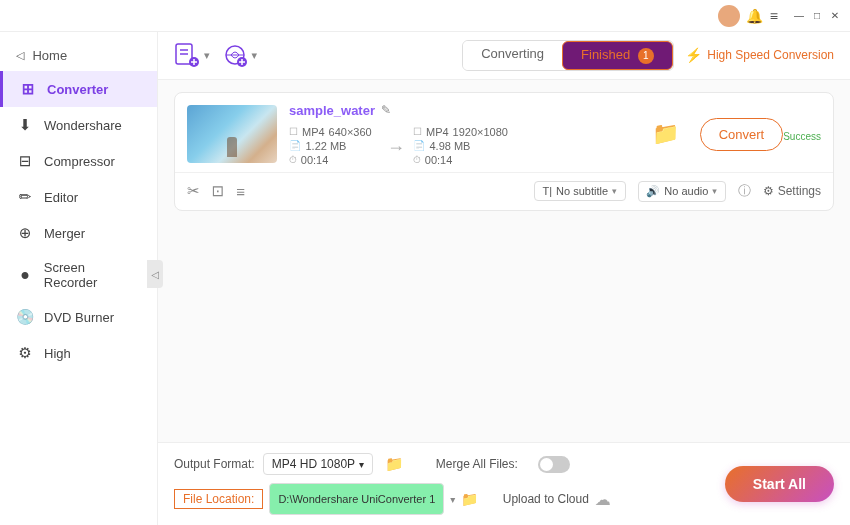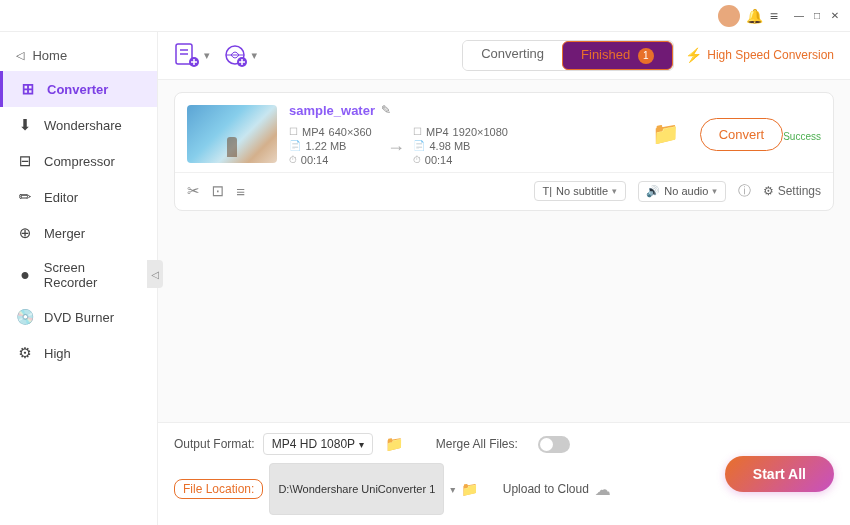--- a/index.html
+++ b/index.html
@@ -306,31 +306,31 @@
       display: flex;
       align-items: center;
       gap: 6px;
       font-size: 12px;
       margin-top: 0;
     }
     .file-location-label {
       border: 1.5px solid #e8702a;
       color: #e8702a;
       padding: 2px 8px;
-      border-radius: 8px;
+      border-radius: 0;
       font-size: 12px;
       cursor: pointer;
     }
     .file-path {
       border: 1px solid #ddd;
       border-radius: 4px;
-      padding: 19px 8px;
+      padding: 9px 8px;
       font-size: 11px;
       color: #333;
-      background: #e5e5e5;
+      background: #86efac;
     }
     .path-arrow { font-size: 10px; color: #888; cursor: pointer; }
     .path-folder-icon { font-size: 14px; color: #888; cursor: pointer; }
     .upload-cloud {
       display: flex;
       align-items: center;
       gap: 6px;
       font-size: 12px;
       color: #555;
       margin-left: 16px;

